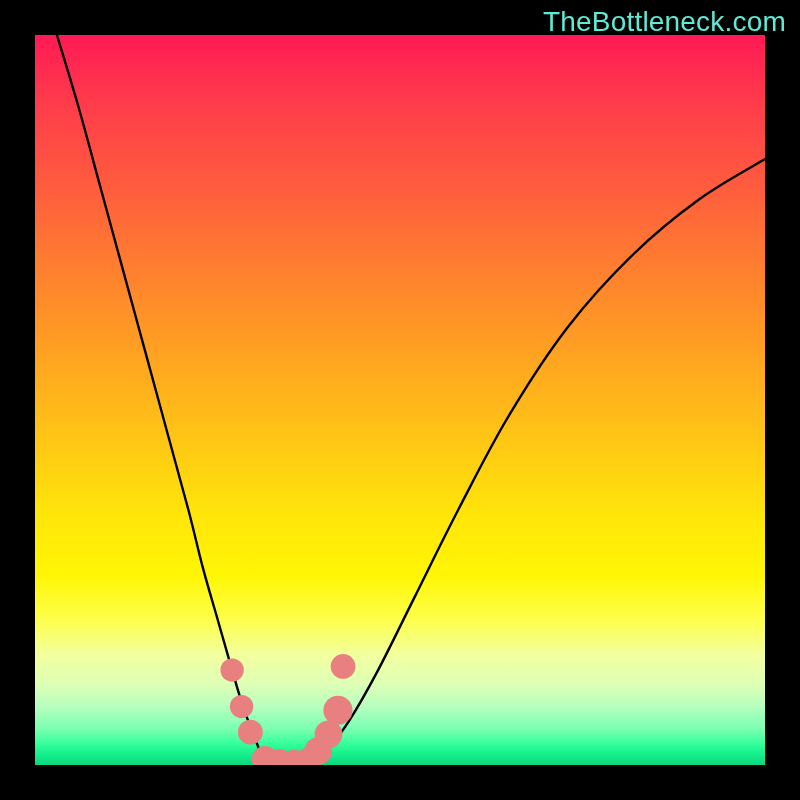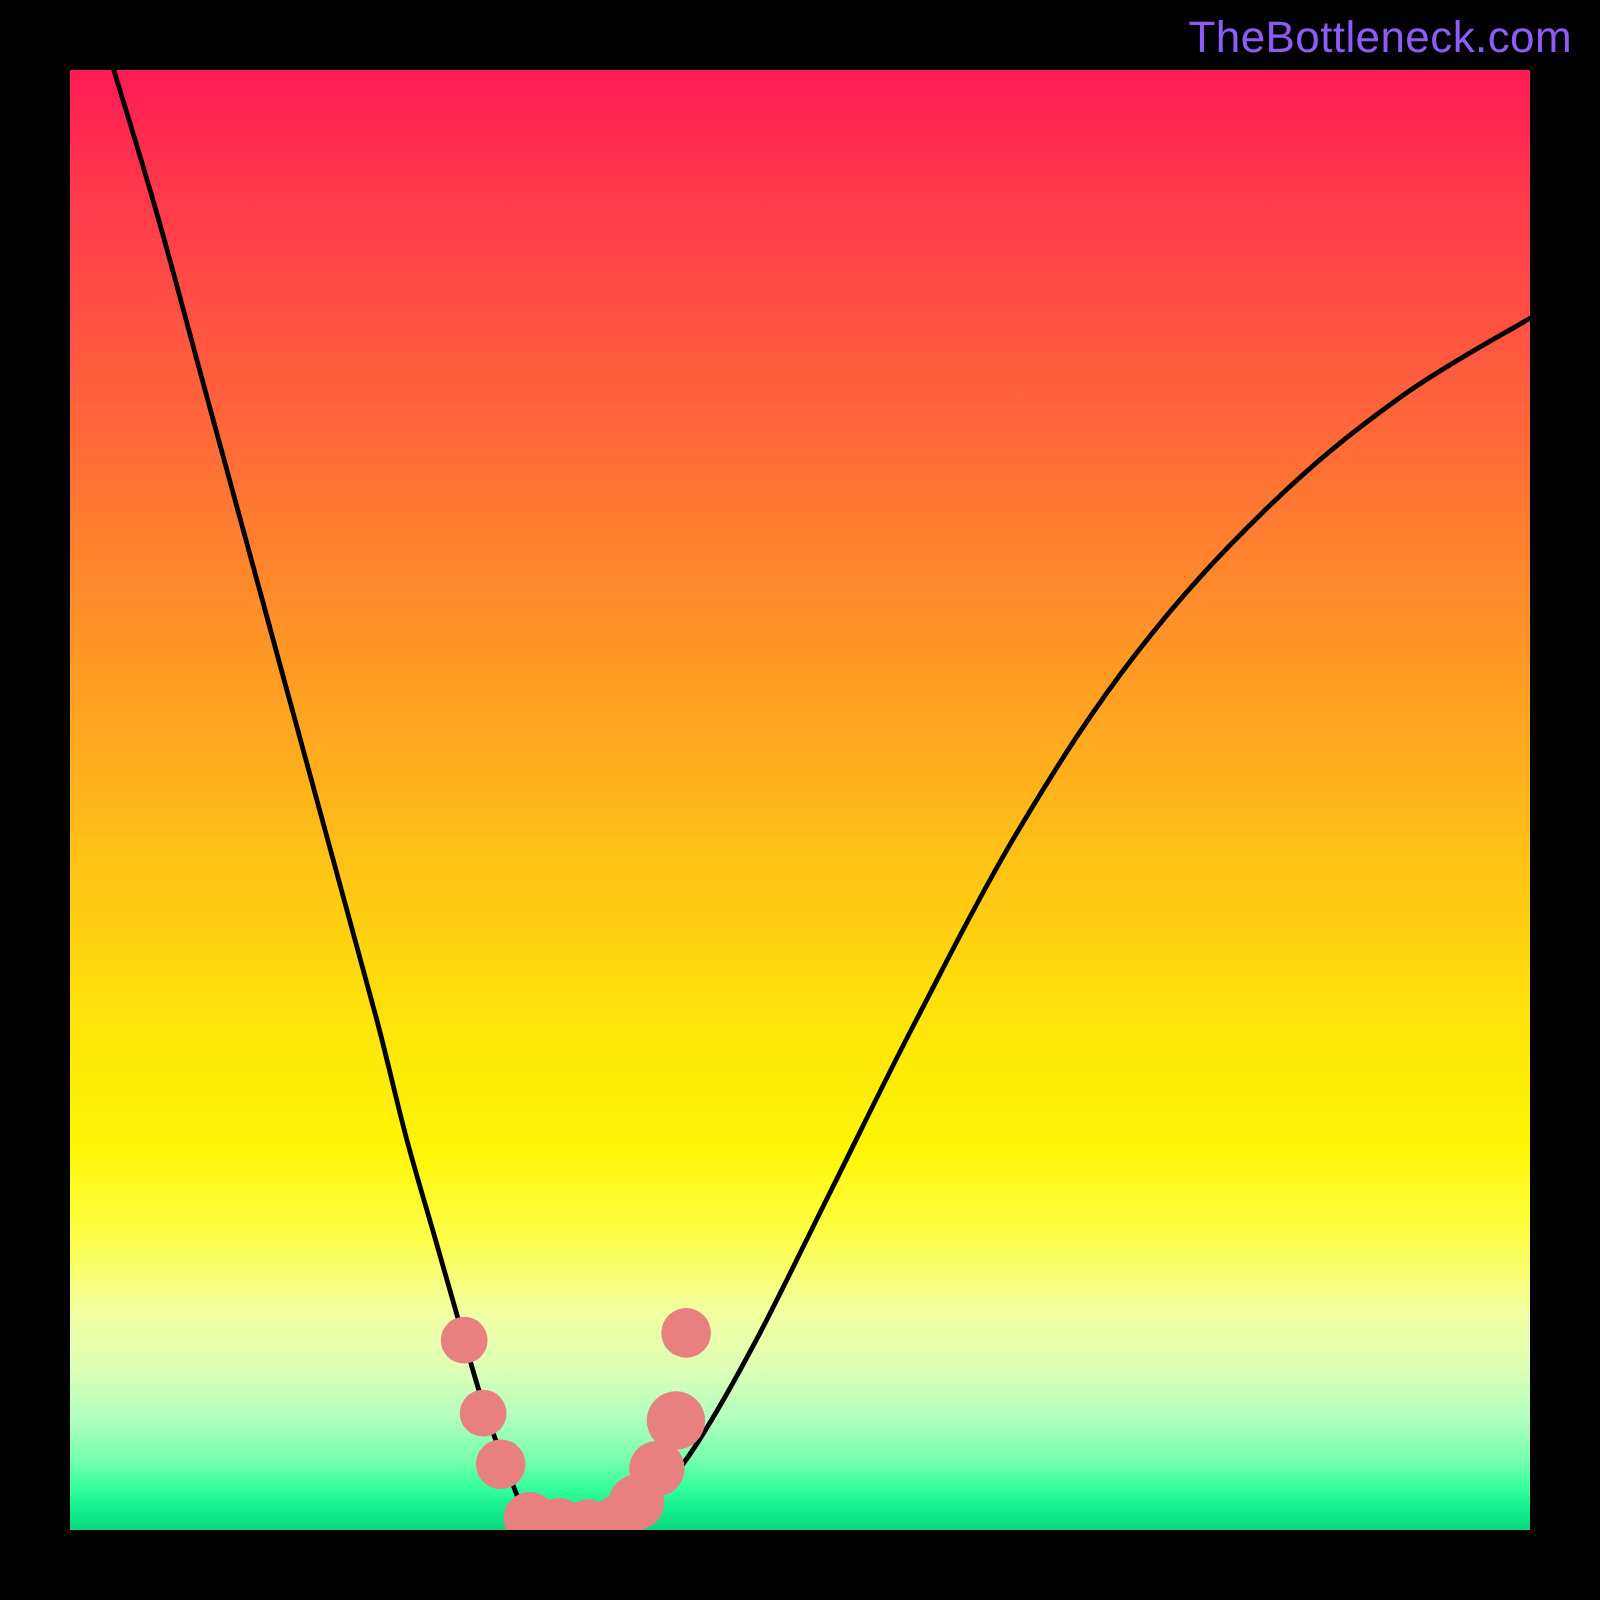--- a/index.html
+++ b/index.html
@@ -48,22 +48,22 @@
     );
   }
   svg.curves {
     position: absolute;
     inset: 0;
   }
   .watermark {
     position: absolute;
     top: 6px;
     right: 14px;
-    color: #8b5cf6;
-    font-size: 22px;
+    color: #5eead4;
+    font-size: 28px;
     letter-spacing: 0.2px;
     font-weight: 500;
   }
 </style>
 </head>
 <body>
 
 <div class="frame">
   <div class="watermark">TheBottleneck.com</div>
 

